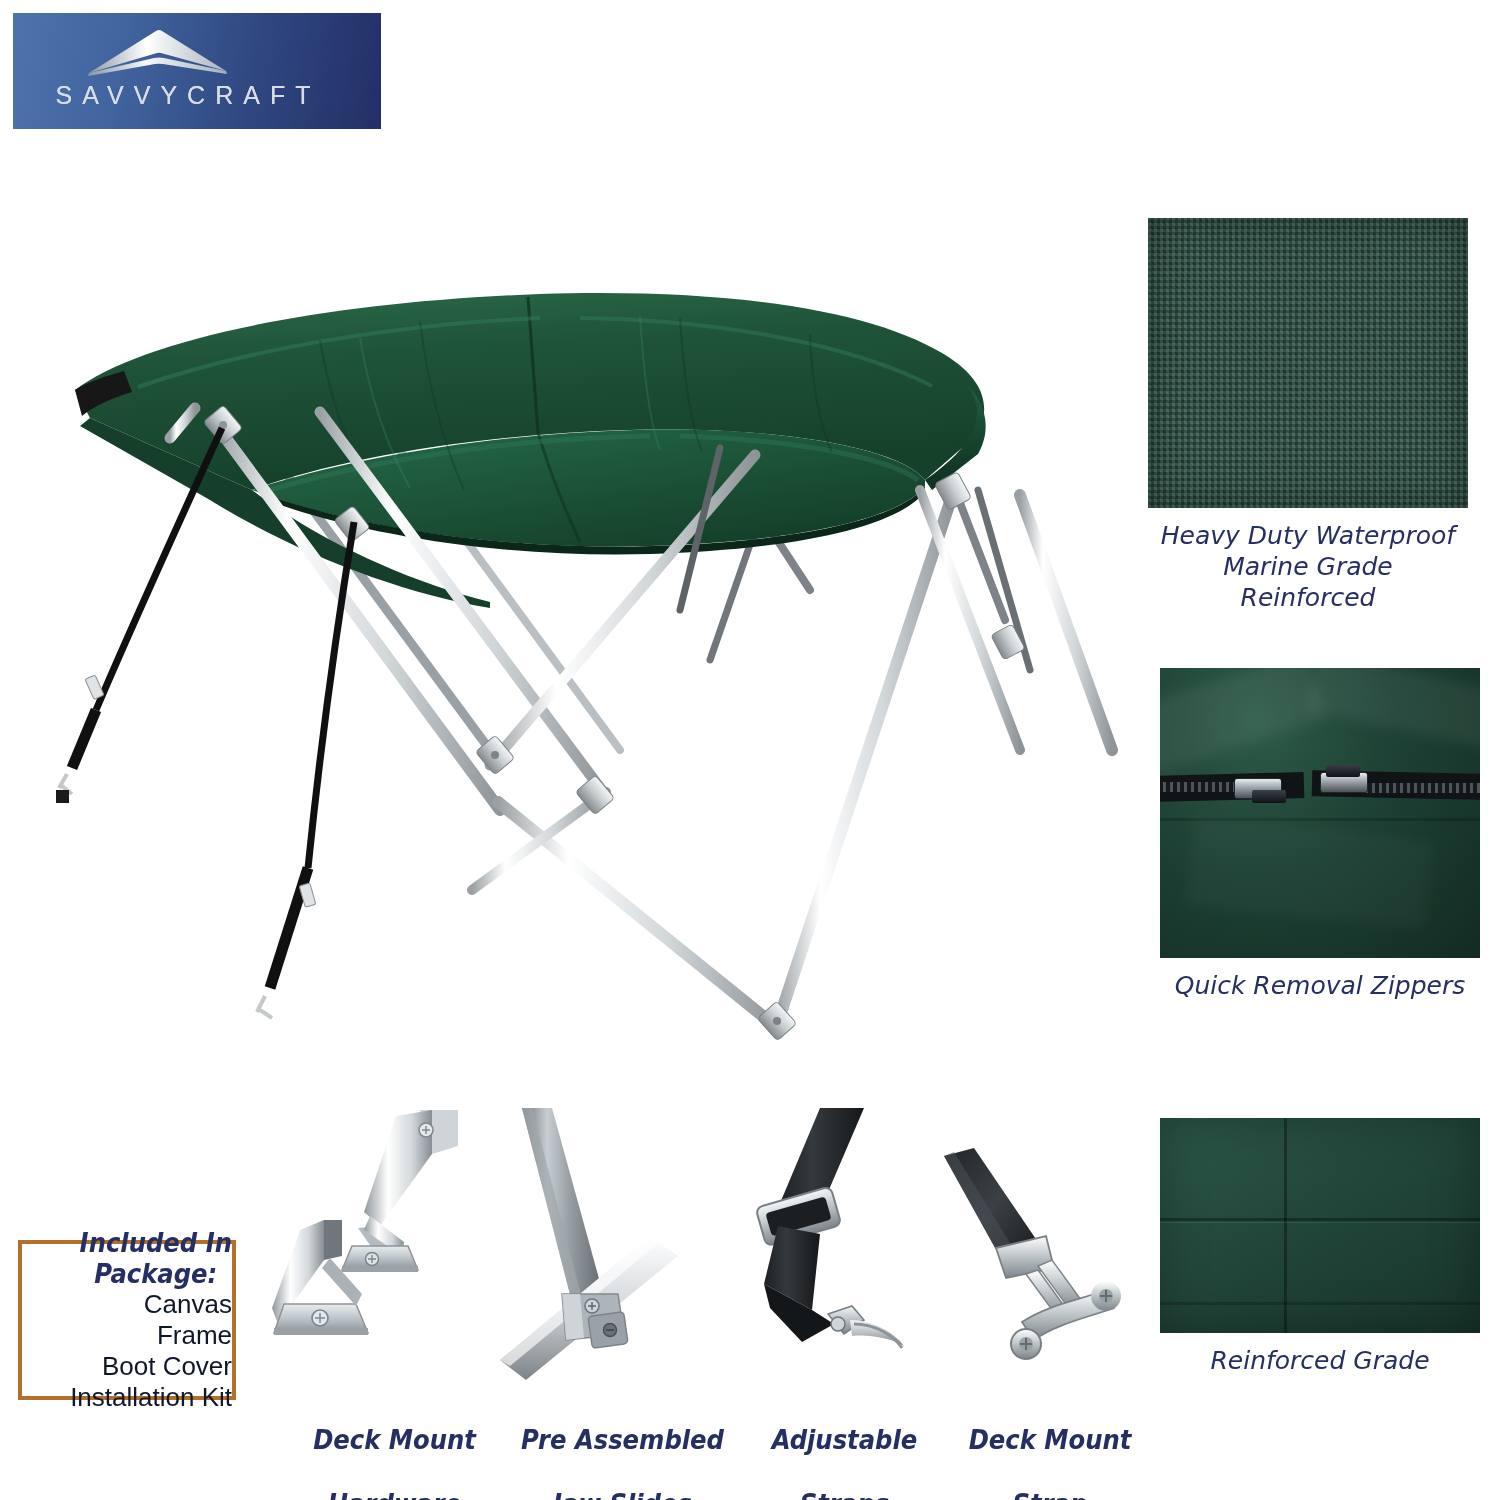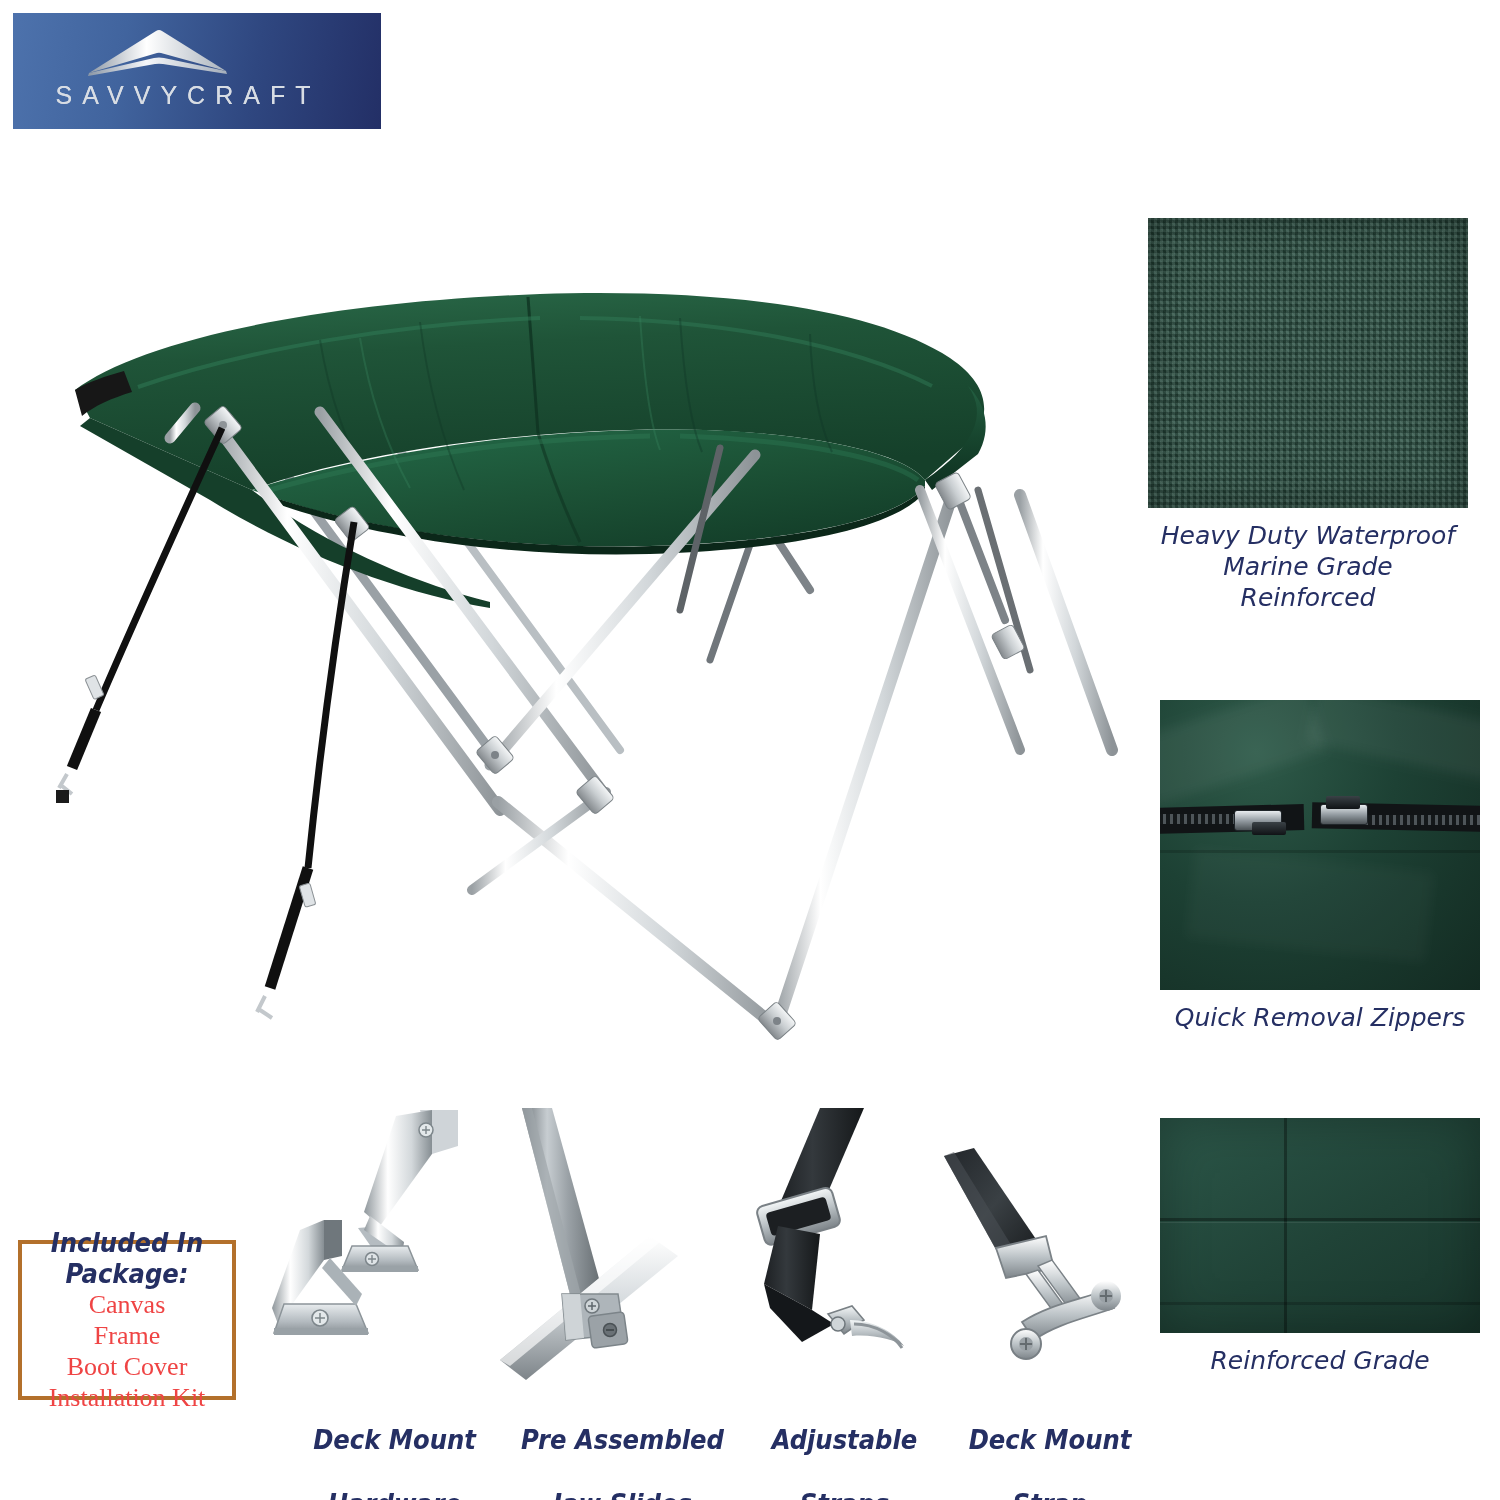--- a/index.html
+++ b/index.html
@@ -52,21 +52,21 @@
 
   
   .feature{position:absolute;width:320px;text-align:center;}
   .fbox{width:320px;border:0;display:block;}
   .fcap{
     font-family:"DejaVu Sans","Liberation Sans",sans-serif;
     font-style:italic;font-size:25px;line-height:31px;color:#252f63;margin-top:12px;
   }
   #feat-fabric{left:1148px;top:218px;}
   #feat-fabric .fbox{height:290px;}
-  #feat-zipper{left:1160px;top:668px;margin-top:32px;}
+  #feat-zipper{left:1160px;top:668px;}
   #feat-zipper .fbox{height:290px;}
   #feat-seams{left:1160px;top:1118px;}
   #feat-seams .fbox{height:215px;}
 
   
   .weave{
     background-color:#2b5143;
     background-image:
       repeating-linear-gradient(90deg, rgba(255,255,255,.075) 0 3px, rgba(0,0,0,.16) 3px 6px),
       repeating-linear-gradient(0deg, rgba(255,255,255,.07) 0 3px, rgba(0,0,0,.17) 3px 6px),
@@ -86,30 +86,30 @@
     border:1px solid #20262a;}
   .zip-tab{position:absolute;width:34px;height:13px;border-radius:2px;
     background:linear-gradient(180deg,#3a4146,#101316);}
   .seam-h{position:absolute;background:rgba(0,0,0,.33);}
   .seam-v{position:absolute;background:rgba(0,0,0,.33);}
 
   
   #included{
     position:absolute;left:18px;top:1240px;width:218px;height:160px;
     border:4px solid #b3702b;box-sizing:border-box;
-    display:flex;flex-direction:column;align-items:center;justify-content:center;
+    display:flex;flex-direction:column;align-items:flex-end;justify-content:center;
     text-align:center;
   }
   #inc-head{
     font-family:"DejaVu Sans Condensed","Liberation Sans Narrow","Liberation Sans",sans-serif;
     font-weight:bold;font-style:italic;font-size:27px;line-height:31px;color:#252f63;
   }
   .inc-item{
-    font-family:Liberation Serif, serif;
-    font-size:26px;line-height:31px;color:#ef4444;
+    font-family:Liberation Sans, sans-serif;
+    font-size:26px;line-height:31px;color:#0f172a;
   }
 
   
   .part{position:absolute;text-align:center;}
   .part-art{position:relative;margin:0 auto;}
   .part-cap{
     font-family:"DejaVu Sans Condensed","Liberation Sans Narrow","Liberation Sans",sans-serif;
     font-style:italic;font-weight:bold;font-size:27px;line-height:32px;color:#252f63;
     white-space:pre-line;margin-top:4px;
   }

